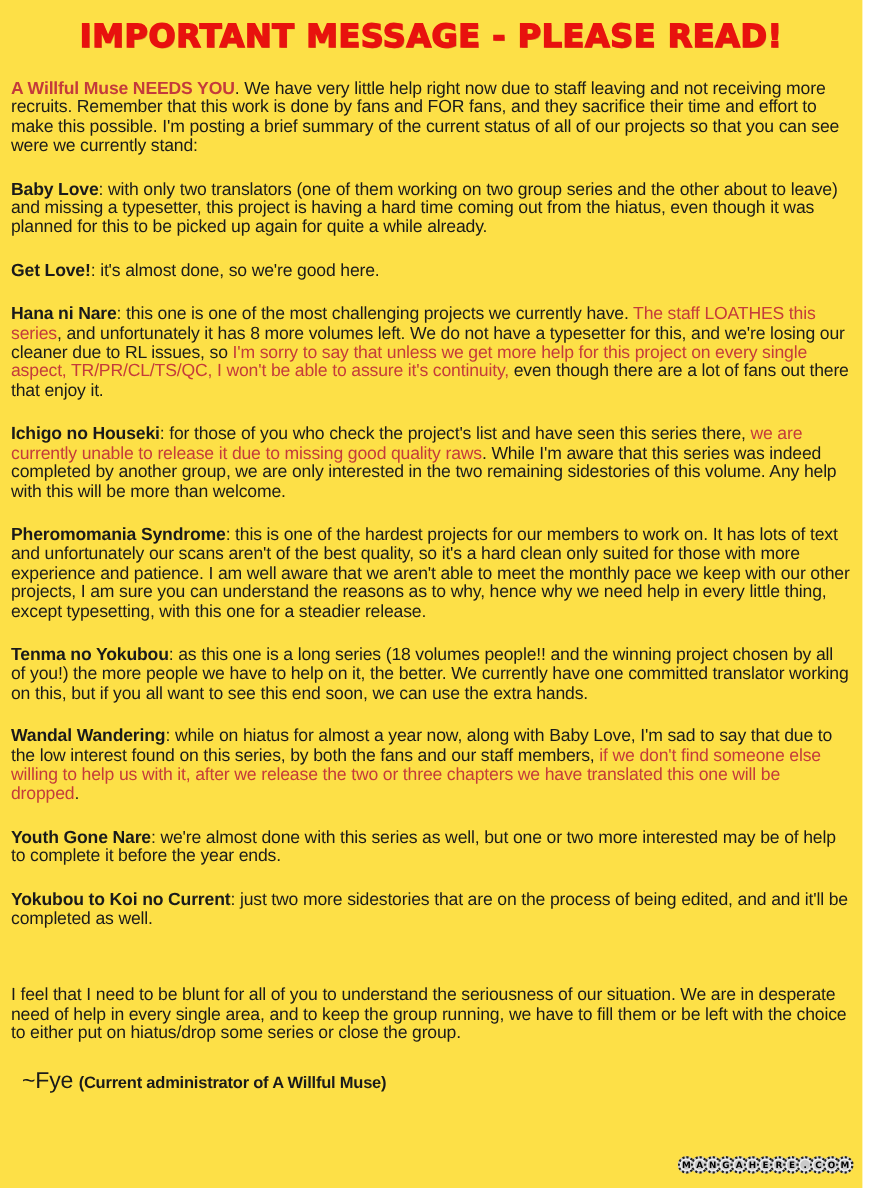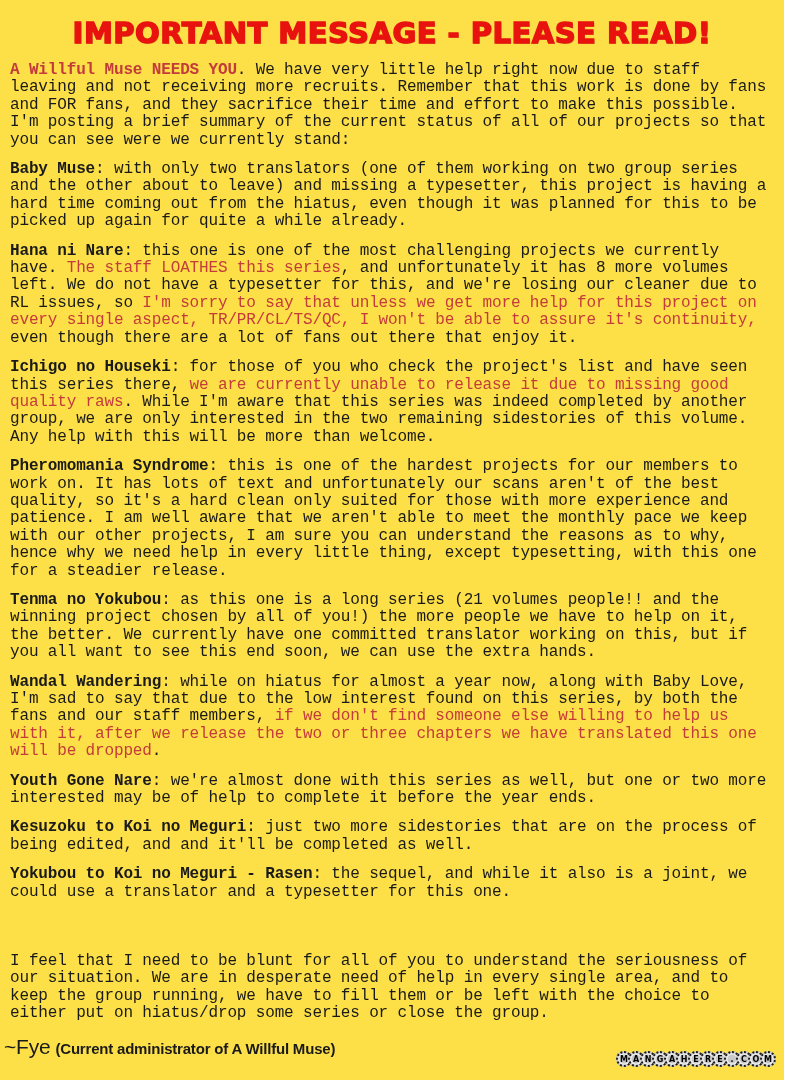--- a/index.html
+++ b/index.html
@@ -22,27 +22,27 @@
     color: var(--title-red, #e8120e);
     -webkit-text-stroke: 1.4px var(--title-red, #e8120e);
     text-shadow: 1px 1px 0 rgba(110, 0, 0, 0.30);
   }
   .content {
     padding: 0 10px;
     font-size: 16px;
     line-height: 17.4px;
     letter-spacing: -0.15px;
   }
-  .content p { margin: 12px 0; font-family: Liberation Mono, monospace; }
+  .content p { margin: 22px 0; }
   .content p.extra-space { margin-top: 52px; }
   .seg-bold { font-weight: bold; }
   .seg-red { color: var(--inline-red, #c43b3b); }
   .seg-redbold { color: var(--inline-red, #c43b3b); font-weight: bold; }
   .signature {
-    padding: 0 4px;
+    padding: 0 20px;
     white-space: nowrap;
   }
   .sig-name {
     font-size: 21px;
     font-weight: normal;
     letter-spacing: -0.2px;
   }
   .sig-role {
     font-size: 15px;
     font-weight: bold;
@@ -78,29 +78,29 @@
 </style>
 </head>
 <body>
 
 <div class="page" style="--title-red: #e8120e; --inline-red: #c43b3b; --text-black: #1a1a1a;">
 
   <h1 class="title">IMPORTANT MESSAGE - PLEASE READ!</h1>
 
   <div class="content">
       <p><span class="seg-redbold">A Willful Muse NEEDS YOU</span><span>. We have very little help right now due to staff leaving and not receiving more recruits. Remember that this work is done by fans and FOR fans, and they sacrifice their time and effort to make this possible. I'm posting a brief summary of the current status of all of our projects so that you can see were we currently stand:</span></p>
-      <p><span class="seg-bold">Baby Muse</span><span>: with only two translators (one of them working on two group series and the other about to leave) and missing a typesetter, this project is having a hard time coming out from the hiatus, even though it was planned for this to be picked up again for quite a while already.</span></p>
+      <p><span class="seg-bold">Baby Love</span><span>: with only two translators (one of them working on two group series and the other about to leave) and missing a typesetter, this project is having a hard time coming out from the hiatus, even though it was planned for this to be picked up again for quite a while already.</span></p>
+      <p><span class="seg-bold">Get Love!</span><span>: it's almost done, so we're good here.</span></p>
       <p><span class="seg-bold">Hana ni Nare</span><span>: this one is one of the most challenging projects we currently have. </span><span class="seg-red">The staff LOATHES this series</span><span>, and unfortunately it has 8 more volumes left. We do not have a typesetter for this, and we're losing our cleaner due to RL issues, so </span><span class="seg-red">I'm sorry to say that unless we get more help for this project on every single aspect, TR/PR/CL/TS/QC, I won't be able to assure it's continuity,</span><span> even though there are a lot of fans out there that enjoy it.</span></p>
       <p><span class="seg-bold">Ichigo no Houseki</span><span>: for those of you who check the project's list and have seen this series there, </span><span class="seg-red">we are currently unable to release it due to missing good quality raws</span><span>. While I'm aware that this series was indeed completed by another group, we are only interested in the two remaining sidestories of this volume. Any help with this will be more than welcome.</span></p>
       <p><span class="seg-bold">Pheromomania Syndrome</span><span>: this is one of the hardest projects for our members to work on. It has lots of text and unfortunately our scans aren't of the best quality, so it's a hard clean only suited for those with more experience and patience. I am well aware that we aren't able to meet the monthly pace we keep with our other projects, I am sure you can understand the reasons as to why, hence why we need help in every little thing, except typesetting, with this one for a steadier release.</span></p>
-      <p><span class="seg-bold">Tenma no Yokubou</span><span>: as this one is a long series (21 volumes people!! and the winning project chosen by all of you!) the more people we have to help on it, the better. We currently have one committed translator working on this, but if you all want to see this end soon, we can use the extra hands.</span></p>
+      <p><span class="seg-bold">Tenma no Yokubou</span><span>: as this one is a long series (18 volumes people!! and the winning project chosen by all of you!) the more people we have to help on it, the better. We currently have one committed translator working on this, but if you all want to see this end soon, we can use the extra hands.</span></p>
       <p><span class="seg-bold">Wandal Wandering</span><span>: while on hiatus for almost a year now, along with Baby Love, I'm sad to say that due to the low interest found on this series, by both the fans and our staff members, </span><span class="seg-red">if we don't find someone else willing to help us with it, after we release the two or three chapters we have translated this one will be dropped</span><span>.</span></p>
       <p><span class="seg-bold">Youth Gone Nare</span><span>: we're almost done with this series as well, but one or two more interested may be of help to complete it before the year ends.</span></p>
-      <p><span class="seg-bold">Kesuzoku to Koi no Meguri</span><span>: just two more sidestories that are on the process of being edited, and and it'll be completed as well.</span></p>
-      <p><span class="seg-bold">Yokubou to Koi no Meguri - Rasen</span><span>: the sequel, and while it also is a joint, we could use a translator and a typesetter for this one.</span></p>
+      <p><span class="seg-bold">Yokubou to Koi no Current</span><span>: just two more sidestories that are on the process of being edited, and and it'll be completed as well.</span></p>
       <p class="extra-space"><span>I feel that I need to be blunt for all of you to understand the seriousness of our situation. We are in desperate need of help in every single area, and to keep the group running, we have to fill them or be left with the choice to either put on hiatus/drop some series or close the group.</span></p>
     </div>
 
   <div class="signature">
     <span class="sig-name">~Fye</span><span class="sig-role">(Current administrator of A Willful Muse)</span>
   </div>
 
   <div class="watermark">
       <span class="wm-gear">M</span>
       <span class="wm-gear">A</span>

